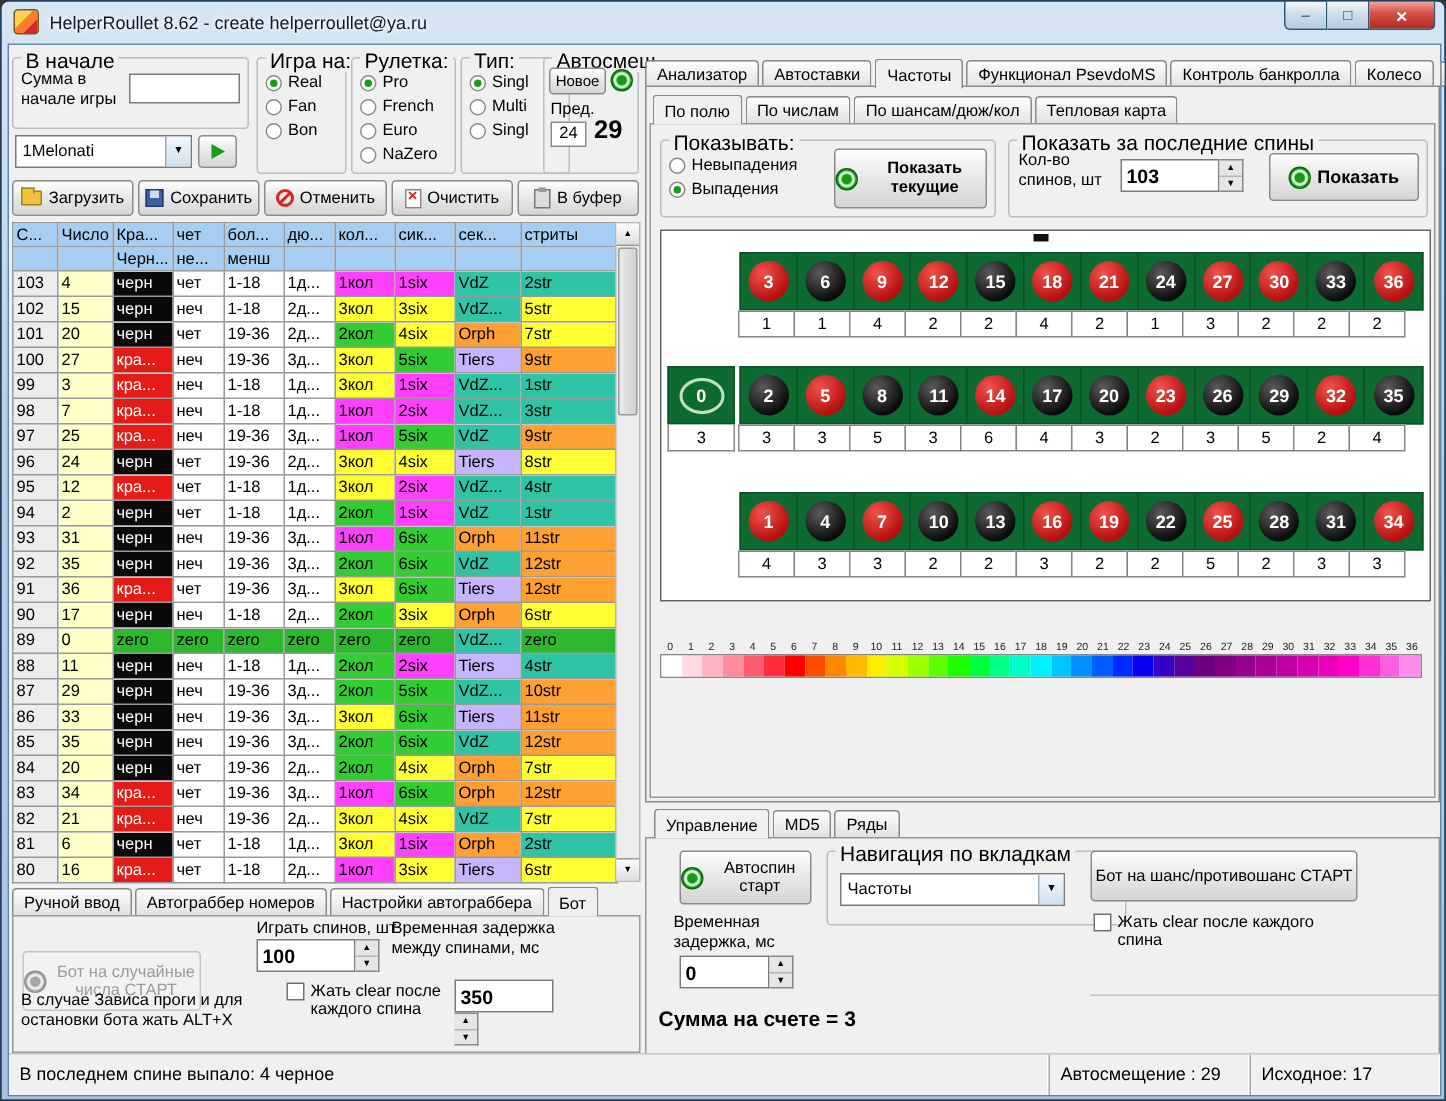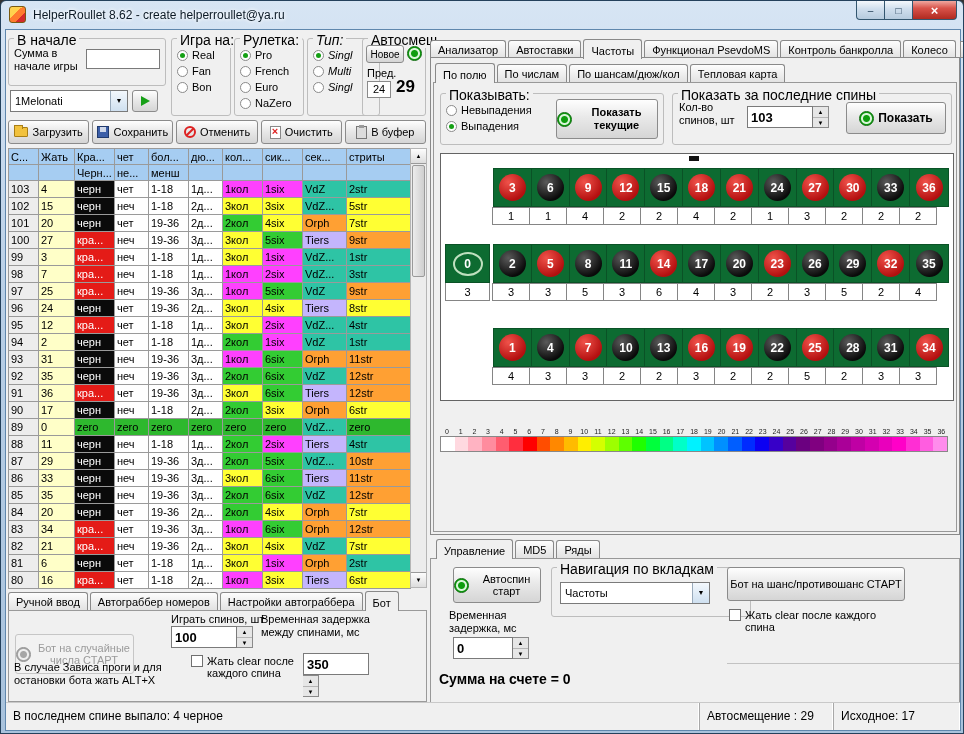--- a/index.html
+++ b/index.html
@@ -61,21 +61,21 @@
   .topctrl { position:absolute; left:2px; top:2px; width:418px; height:86px; }
   .start-group { left:0; top:6px; width:158px; height:48px; }
   .start-label { position:absolute; left:5px; top:8px; width:72px; line-height:13px; }
   .start-input { position:absolute; right:5px; top:10px; width:74px; height:20px; }
   .combo-row { position:absolute; left:2px; top:58px; display:flex; gap:4px; }
   .preset-combo { width:118px; }
   .play-btn { width:26px; height:22px; }
   .play-tri { width:0; height:0; border-left:9px solid #17a017; border-top:5px solid transparent; border-bottom:5px solid transparent; }
   .game-group { left:163px; top:6px; width:60px; height:78px; }
   .roulette-group { left:226px; top:6px; width:70px; height:78px; }
-  .type-group { left:299px; top:6px; width:73px; height:78px;font-style:italic; }
+  .type-group { left:299px; top:6px; width:73px; height:78px; }
   .radios { position:absolute; left:5px; top:8px; right:2px; }
   .autoshift-group { left:354px; top:6px; width:64px; height:78px; }
   .new-btn { position:absolute; left:3px; top:6px; width:38px; height:18px; font-size:10px; }
   .auto-badge { position:absolute; right:3px; top:7px; }
   .prev-label { position:absolute; left:4px; top:28px; }
   .prev-value { position:absolute; left:4px; top:42px; width:24px; height:17px; border:1px solid #8a8a8a; background:#fff; text-align:center; line-height:15px; font-size:11px; }
   .cur-value { position:absolute; left:33px; top:38px; font-size:17px; font-weight:bold; }
 
   
   .toolbar { position:absolute; left:2px; top:90px; width:418px; height:24px; display:flex; gap:3px; }
@@ -301,21 +301,21 @@
             <col style="width: 40px;">
             <col style="width: 34px;">
             <col style="width: 40px;">
             <col style="width: 40px;">
             <col style="width: 44px;">
             <col style="width: 64px;">
           </colgroup>
           <thead>
             <tr>
               <th>С...</th>
-              <th>Жать</th>
+              <th>Число</th>
               <th>Кра...</th>
               <th>чет</th>
               <th>бол...</th>
               <th>дю...</th>
               <th>кол...</th>
               <th>сик...</th>
               <th>сек...</th>
               <th>стриты</th>
             </tr>
             <tr>
@@ -985,21 +985,21 @@
       <div class="group nav-group">
         <div class="group-title">Навигация по вкладкам</div>
         <div class="combo nav-combo">Частоты</div>
       </div>
       <button class="btn bot-btn">Бот на шанс/противошанс СТАРТ</button>
       <div class="ctrl-cb">
         <span class="cb"></span>
         <span>Жать clear после каждого спина</span>
       </div>
       <div class="ctrl-sep"></div>
-      <div class="sum-label">Сумма на счете = 0</div>
+      <div class="sum-label">Сумма на счете = 3</div>
     </div>
 
     <div class="statusbar">
       <div class="ssec s1">В последнем спине выпало: 4 черное</div>
       <div class="ssec s2">Автосмещение : 29</div>
       <div class="ssec s3">Исходное: 17</div>
     </div>
 
   </div>
 </div>

